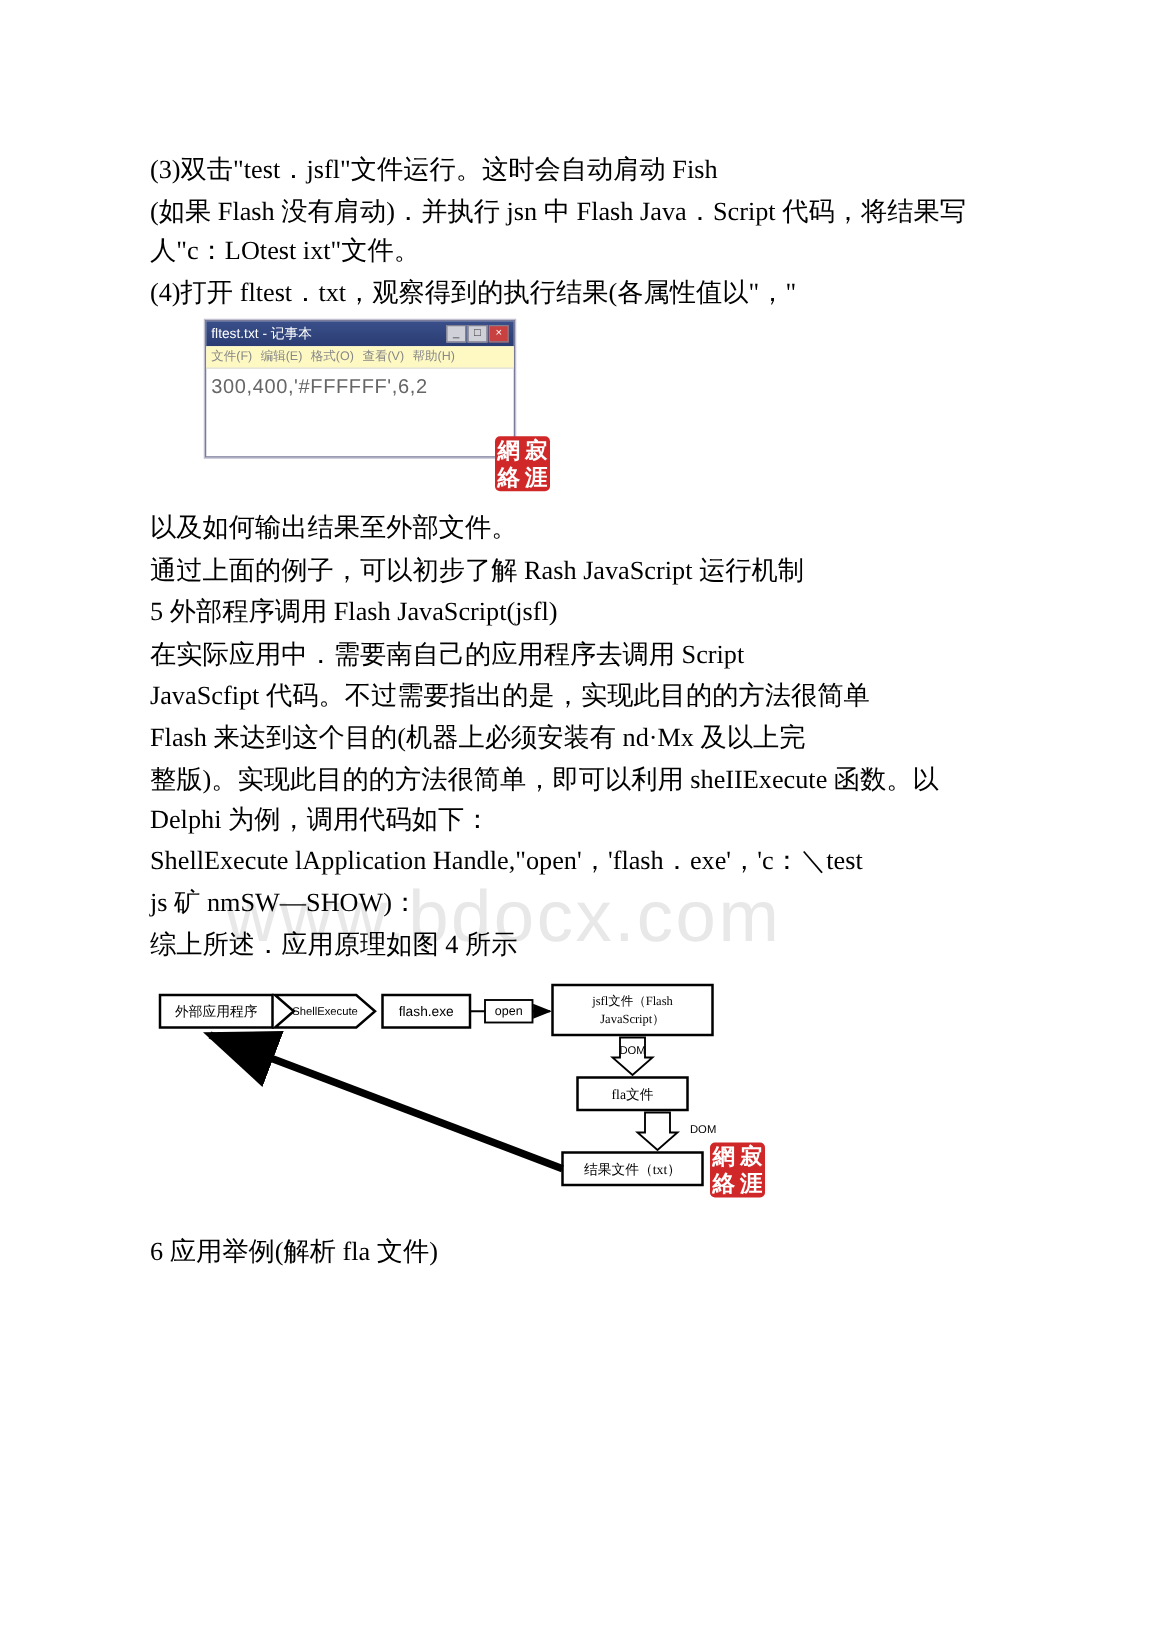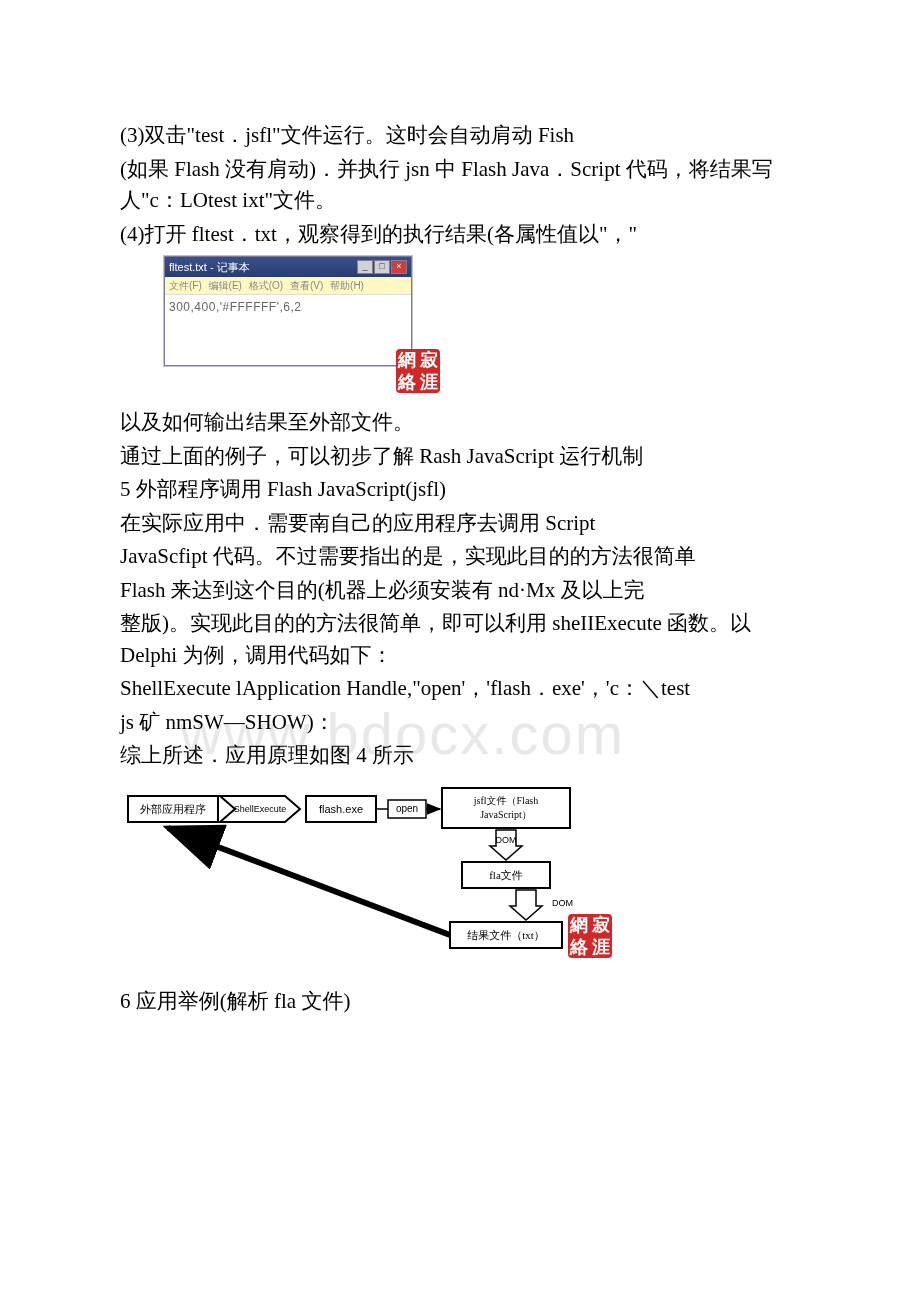--- a/index.html
+++ b/index.html
@@ -81,21 +81,21 @@
     background: #fef9c3;
     padding: 1px 4px;
     border-bottom: 1px solid #ddd;
     font-size: 10px;
   }
   .notepad-menuitem { margin-right: 4px; }
   .notepad-body {
     padding: 3px 4px;
     min-height: 64px;
     color: #666;
-    font-size: 12px;
+    font-size: 16px;
     letter-spacing: 0.5px;
   }
   .stamp {
     position: absolute;
     right: -12px;
     bottom: -2px;
     width: 44px;
     height: 44px;
     background: #d02828;
     border-radius: 4px;

